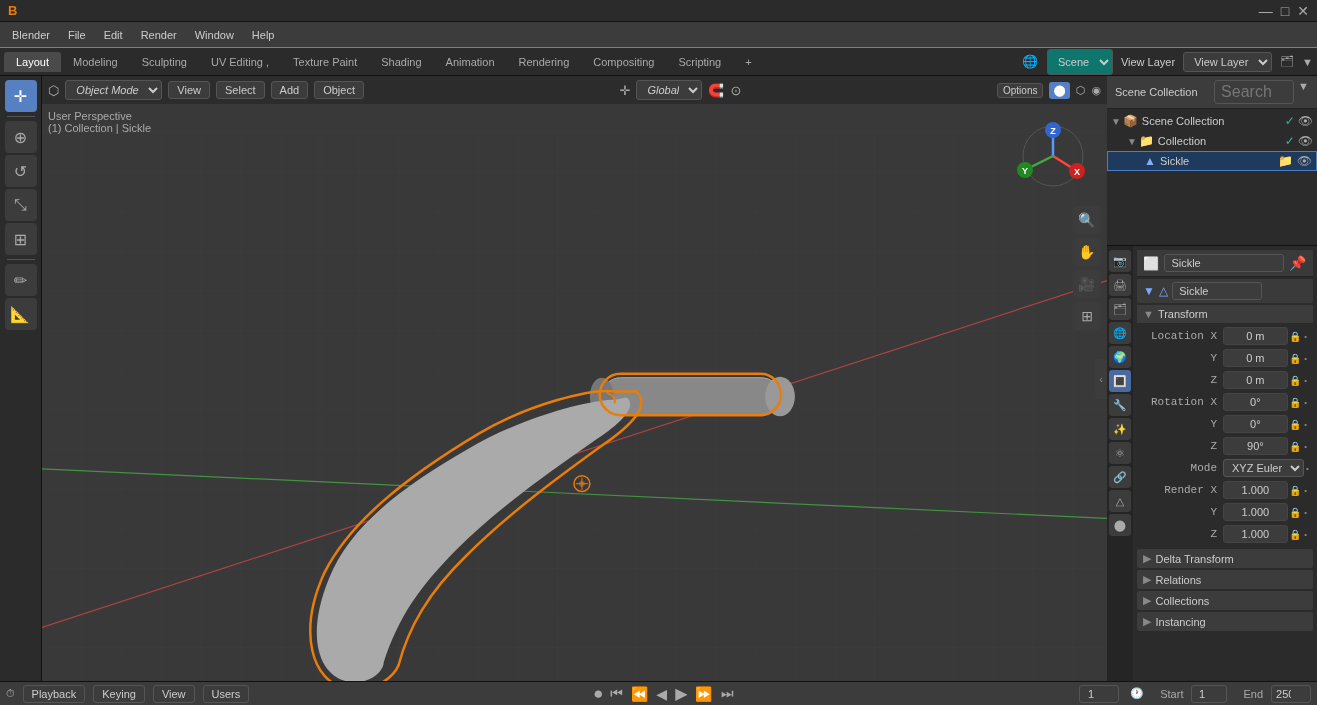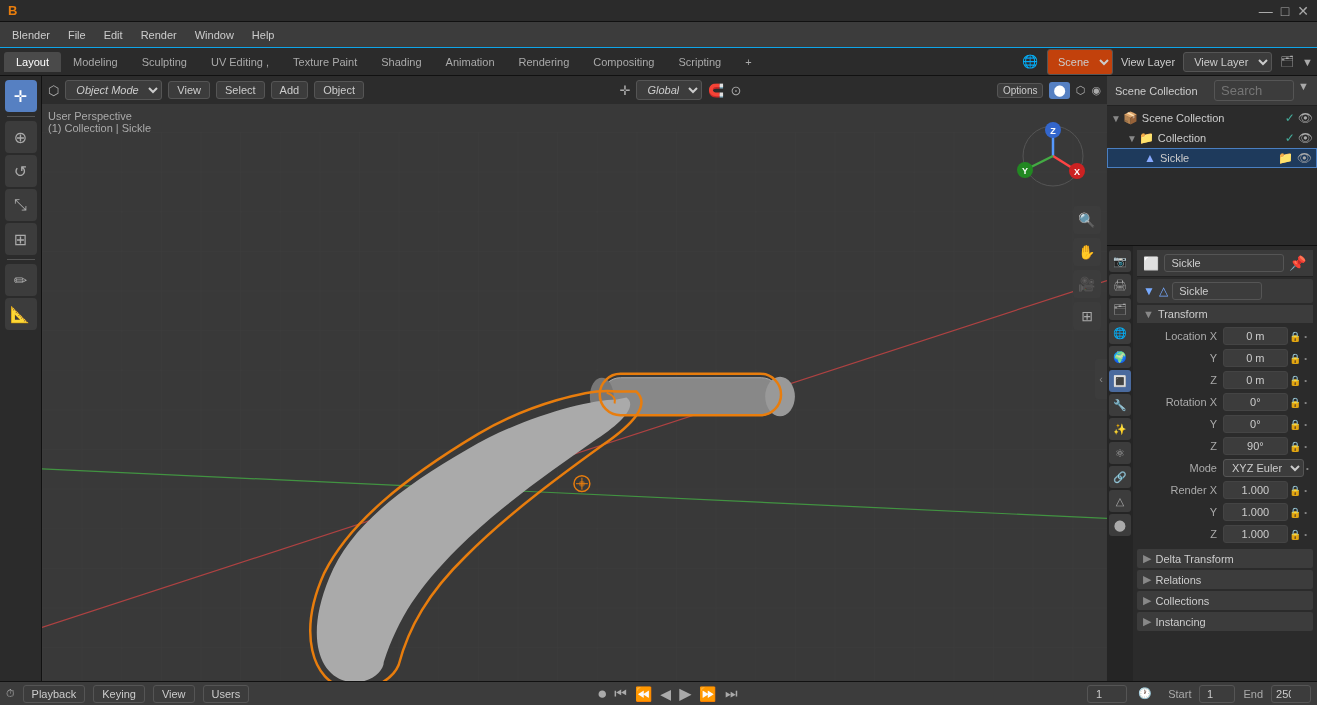--- a/index.html
+++ b/index.html
@@ -15,21 +15,21 @@
 
     
     #menu-bar { background: #3c3c3c; height: 26px; display: flex; align-items: center; padding: 12px 4px; gap: 2px; border-bottom: 1px solid #0ea5e9; }
     .menu-item { padding: 2px 8px; color: #ccc; cursor: pointer; border-radius: 3px; font-size: 11px; }
 
     
     #workspace-bar { background: #2b2b2b; height: 28px; display: flex; align-items: center; padding: 0 4px; border-bottom: 1px solid #111; }
     .ws-tab { padding: 4px 12px; color: #aaa; cursor: pointer; font-size: 11px; border-radius: 3px 3px 0 0; }
     .ws-tab.active { background: #4a4a4a; color: #fff; }
     #ws-right { margin-left: auto; display: flex; align-items: center; gap: 8px; }
-    #scene-select { background: #c2410c; border: 1px solid #555; color: #ccc; padding: 5px 6px; border-radius: 3px; font-size: 11px; }
+    #scene-select { background: #0f766e; border: 1px solid #555; color: #ccc; padding: 5px 6px; border-radius: 3px; font-size: 11px; }
     #view-layer-label { color: #ccc; font-size: 11px; }
     #view-layer-select { background: #3c3c3c; border: 1px solid #555; color: #ccc; padding: 2px 6px; border-radius: 3px; font-size: 11px; }
 
     
     #main { display: flex; height: calc(705px - 22px - 26px - 28px - 24px); }
 
     
     #left-toolbar { width: 42px; background: #2b2b2b; display: flex; flex-direction: column; align-items: center; padding: 4px 0; gap: 2px; border-right: 1px solid #111; }
     .tool-btn { width: 32px; height: 32px; background: #3c3c3c; border-radius: 4px; display: flex; align-items: center; justify-content: center; cursor: pointer; color: #aaa; font-size: 16px; }
     .tool-btn.active { background: #5680c2; color: #fff; }
@@ -62,21 +62,21 @@
     .outliner-arrow { color: #888; font-size: 10px; margin-right: 2px; }
     .outliner-icon { margin-right: 4px; font-size: 12px; }
     .outliner-label { font-size: 11px; flex: 1; }
     .outliner-actions { display: flex; gap: 3px; color: #888; }
 
     
     .prop-section { margin-bottom: 4px; }
     .prop-header { background: #3c3c3c; padding: 3px 6px; font-size: 11px; color: #ccc; display: flex; align-items: center; cursor: pointer; border-radius: 2px; }
     .prop-header .arrow { margin-right: 4px; color: #888; }
     .prop-row { display: flex; align-items: center; padding: 2px 6px; height: 22px; }
-    .prop-label { flex: 0 0 80px; color: #aaa; font-size: 11px; text-align: right; padding-right: 6px; }
+    .prop-label { flex: 0 0 80px; color: #aaa; font-size: 11px; text-align: right; padding-right: 6px; font-family: Liberation Mono, monospace; }
     .prop-xyz { display: flex; gap: 2px; flex: 1; }
     .prop-xyz-val { flex: 1; background: #3c3c3c; border: 1px solid #444; border-radius: 3px; padding: 2px 4px; font-size: 11px; color: #ccc; text-align: center; }
 
     
     #object-name-bar { background: #3a3a3a; padding: 4px 6px; display: flex; align-items: center; justify-content: space-between; border-bottom: 1px solid #222; }
     .obj-name-input { background: #3c3c3c; border: 1px solid #555; color: #ccc; padding: 2px 6px; border-radius: 3px; font-size: 11px; width: 120px; }
 
     
     #timeline { height: 54px; background: #2b2b2b; border-top: 1px solid #111; display: flex; flex-direction: column; }
     #timeline-header { background: #3c3c3c; height: 24px; display: flex; align-items: center; padding: 0 6px; gap: 8px; border-bottom: 1px solid #222; }
@@ -99,21 +99,21 @@
     .dot-icon { color: #888; font-size: 8px; margin-left: 2px; }
 
     .prop-row-full { display: flex; align-items: center; padding: 2px 6px; }
     .mode-select { background: #3c3c3c; border: 1px solid #555; color: #ccc; padding: 1px 4px; border-radius: 3px; font-size: 11px; flex: 1; }
 
     
     ::-webkit-scrollbar { width: 6px; }
     ::-webkit-scrollbar-track { background: #222; }
     ::-webkit-scrollbar-thumb { background: #555; border-radius: 3px; }
 
-    .header-search { background: #3c3c3c; border: 1px solid #555; border-radius: 3px; color: #ccc; padding: 2px 6px; font-size: 13px; width: 80px; }
+    .header-search { background: #3c3c3c; border: 1px solid #555; border-radius: 3px; color: #ccc; padding: 2px 6px; font-size: 16px; width: 80px; }
     #props-sidebar-icons { display: flex; flex-direction: column; background: #252525; padding: 4px 2px; gap: 2px; width: 26px; }
     .psi { width: 22px; height: 22px; background: #3c3c3c; border-radius: 3px; display: flex; align-items: center; justify-content: center; cursor: pointer; font-size: 11px; color: #aaa; }
     .psi.active { background: #4a6a9e; }
     #props-scroll-area { flex: 1; overflow-y: auto; padding: 4px; }
 
     
     .vis-check { color: #4a9; font-size: 12px; }
     .vis-eye { color: #aaa; font-size: 12px; }
 
     #right-column { width: 210px; display: flex; flex-direction: column; background: #2b2b2b; }
@@ -498,17 +498,17 @@
     <span style="color:#aaa;cursor:pointer;font-size:14px;">◀</span>
     <span style="color:#aaa;cursor:pointer;font-size:16px;">▶</span>
     <span style="color:#aaa;cursor:pointer;font-size:14px;">⏩</span>
     <span style="color:#aaa;cursor:pointer;font-size:14px;">⏭</span>
     <div style="flex:1;"></div>
 
     <input type="number" style="width: 40px; background: rgb(60, 60, 60); border: 1px solid rgb(85, 85, 85); color: rgb(204, 204, 204); padding: 2px 4px; border-radius: 3px; font-size: 11px; text-align: center;" value="1">
     <span style="color:#aaa;margin-left:4px;">🕐</span>
     <span style="color:#aaa;margin-left:8px;">Start</span>
     <input type="number" style="width: 36px; background: rgb(60, 60, 60); border: 1px solid rgb(85, 85, 85); color: rgb(204, 204, 204); padding: 2px 4px; border-radius: 3px; font-size: 11px; text-align: center;" value="1">
-    <span style="color:#aaa;">End</span>
+    <span style="color:#aaa;margin-left:8px;">End</span>
     <input type="number" style="width: 40px; background: rgb(60, 60, 60); border: 1px solid rgb(85, 85, 85); color: rgb(204, 204, 204); padding: 2px 4px; border-radius: 3px; font-size: 11px; text-align: center;" value="250">
   </div>
 
 </div>
 
 </body></html>

